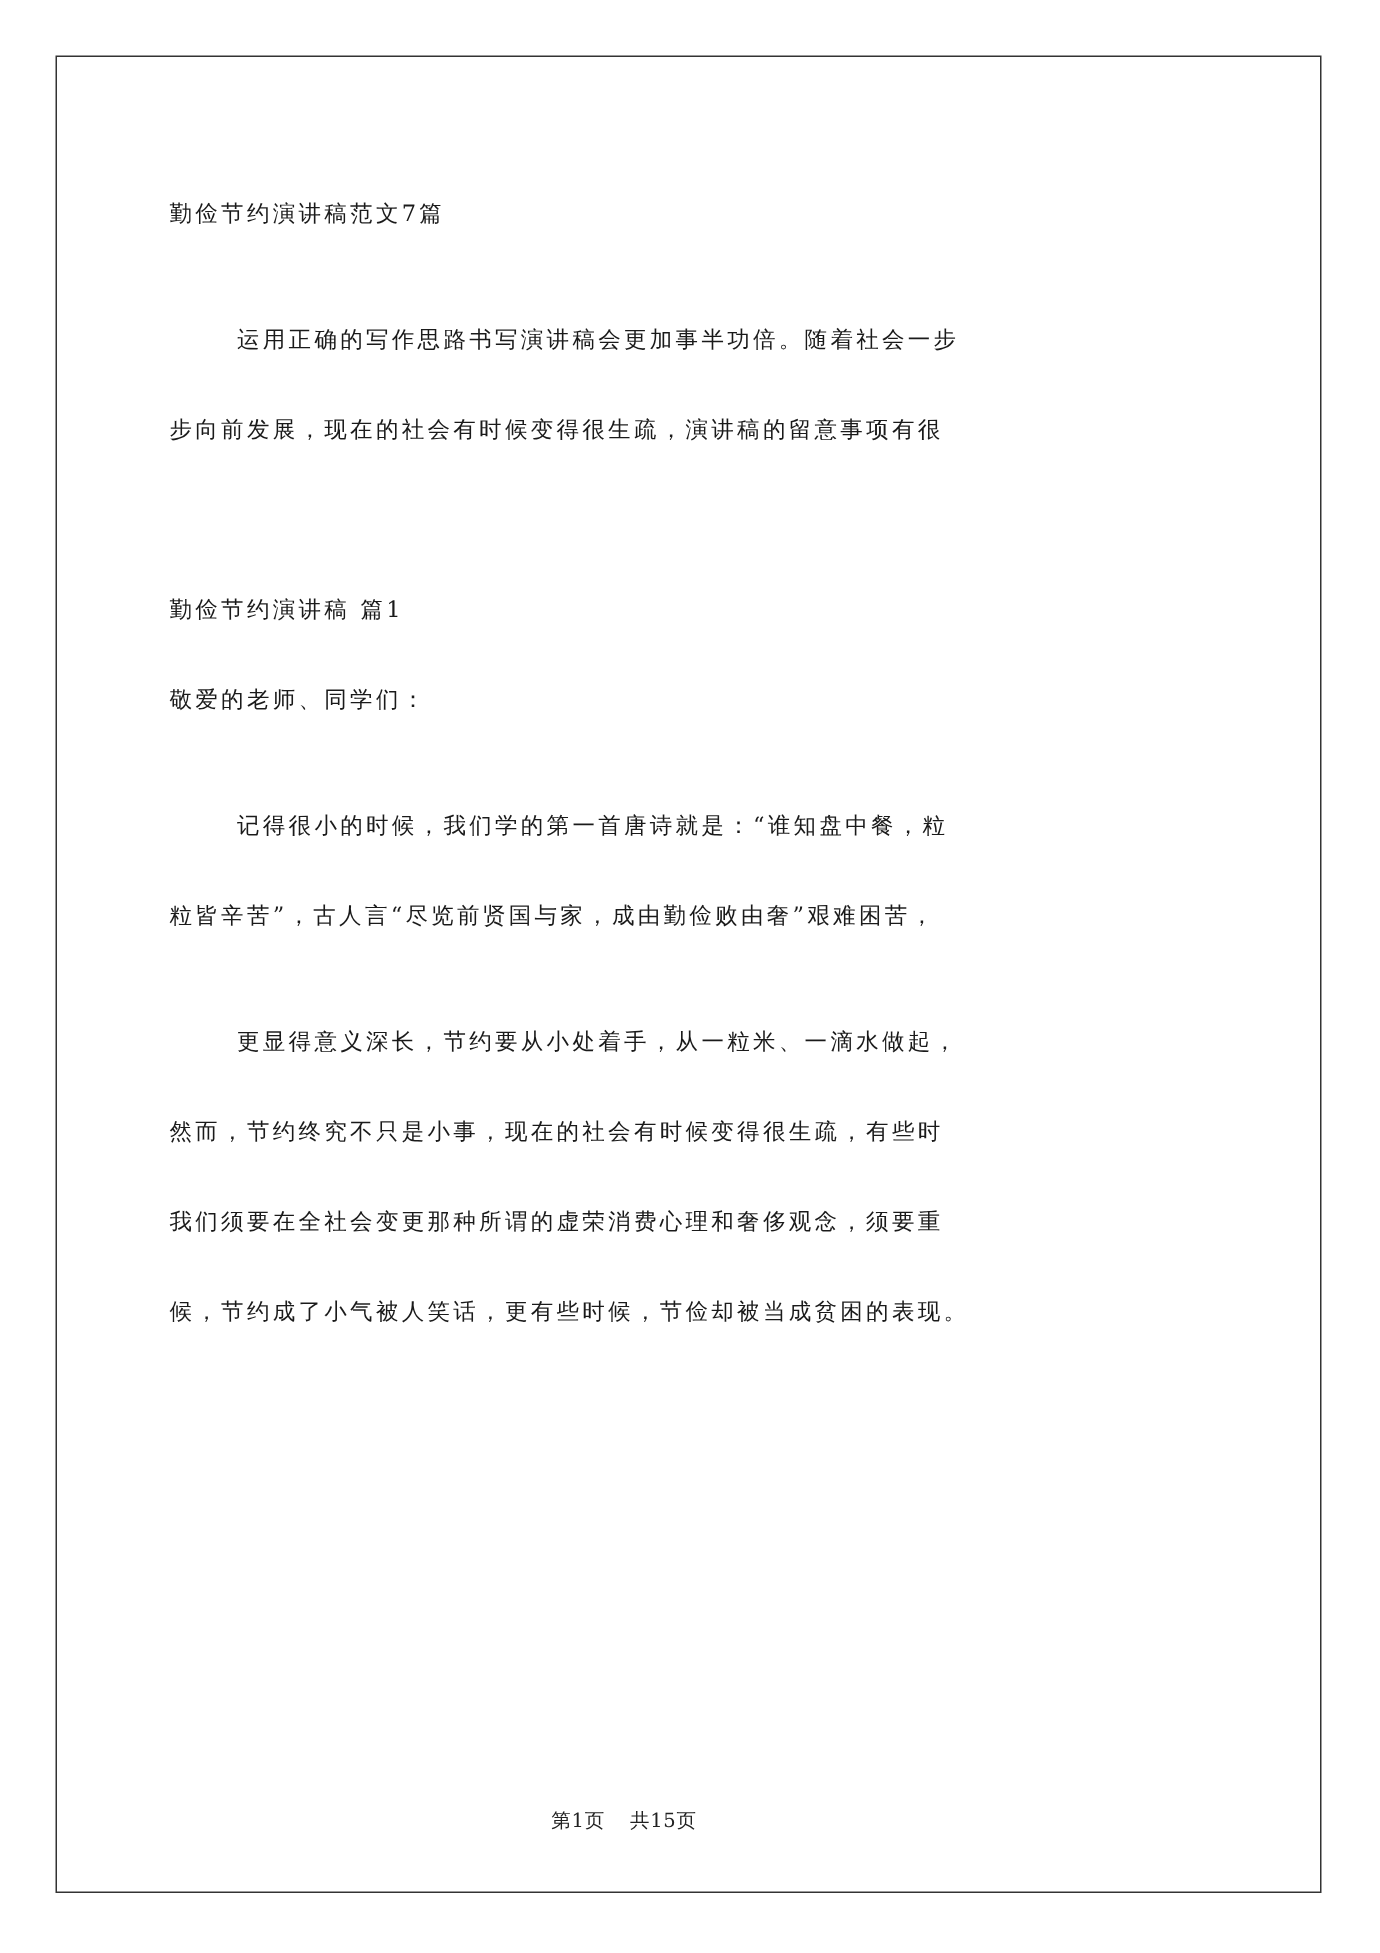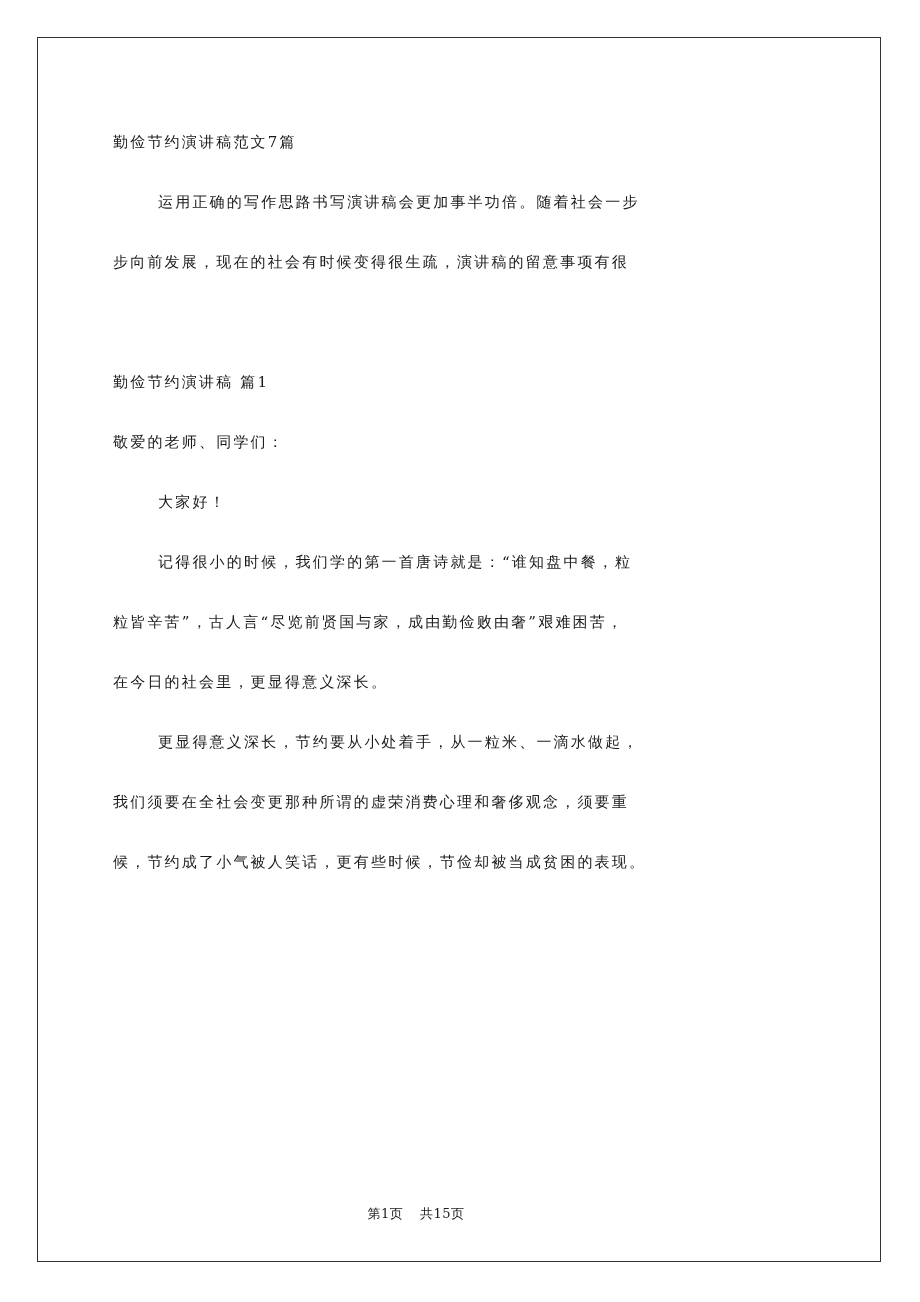--- a/index.html
+++ b/index.html
@@ -32,20 +32,21 @@
     }
     .line {
       height: 60px;
       line-height: 40px;
       font-size: 15px;
       letter-spacing: 2.2px;
       white-space: nowrap;
     }
     .indent {
       padding-left: 45px;
+      margin-top: 24px;
     }
     .gap {
       height: 60px;
     }
     .footer {
       position: absolute;
       left: 0;
       width: 832px;
       top: 1205px;
       text-align: center;
@@ -63,27 +64,26 @@
 <div class="content">
   <div class="line">勤俭节约演讲稿范文7篇</div>
 
   <div class="line indent">运用正确的写作思路书写演讲稿会更加事半功倍。随着社会一步</div>
   <div class="line">步向前发展，现在的社会有时候变得很生疏，演讲稿的留意事项有很</div>
 
   <div class="gap"></div>
 
   <div class="line">勤俭节约演讲稿  篇1</div>
   <div class="line">敬爱的老师、同学们：</div>
-  <div class="line indent">大家好！</div>
 
   <div class="line indent">记得很小的时候，我们学的第一首唐诗就是：“谁知盘中餐，粒</div>
   <div class="line">粒皆辛苦”，古人言“尽览前贤国与家，成由勤俭败由奢”艰难困苦，</div>
-  <div class="line">在今日的社会里，更显得意义深长。</div>
 
   <div class="line indent">更显得意义深长，节约要从小处着手，从一粒米、一滴水做起，</div>
+  <div class="line">然而，节约终究不只是小事，现在的社会有时候变得很生疏，有些时</div>
   <div class="line">我们须要在全社会变更那种所谓的虚荣消费心理和奢侈观念，须要重</div>
   <div class="line">候，节约成了小气被人笑话，更有些时候，节俭却被当成贫困的表现。</div>
 </div>
 
 <div class="footer">
   <span>第1页</span>
   <span>共15页</span>
 </div>
 
 </body></html>

